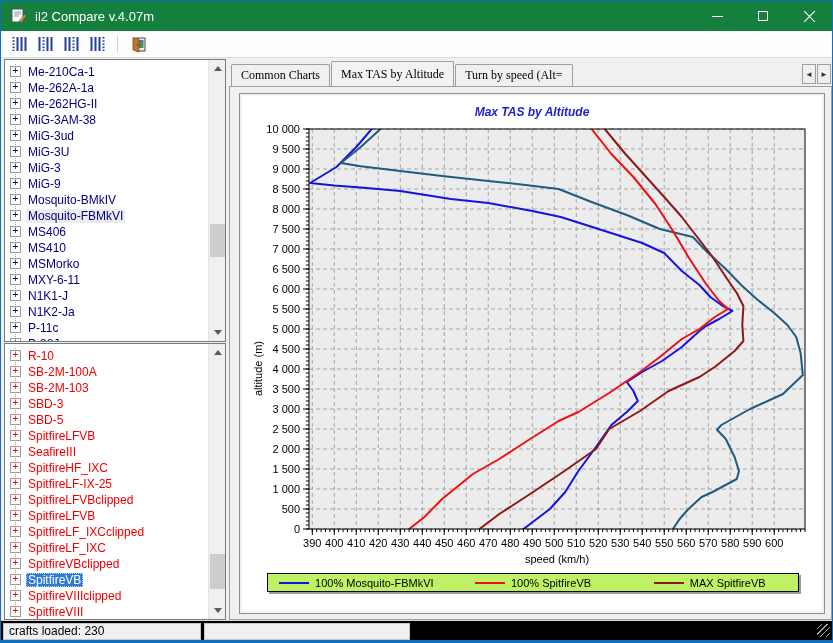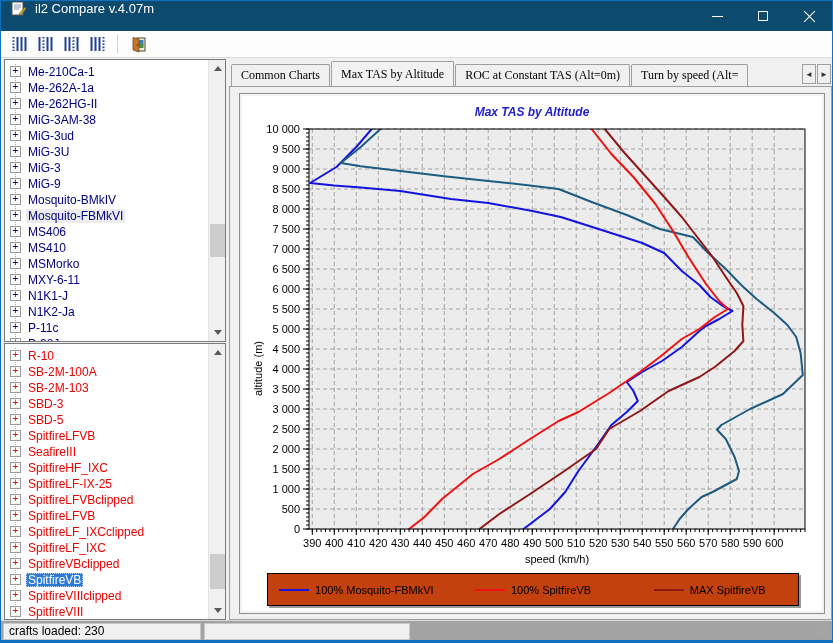--- a/index.html
+++ b/index.html
@@ -3,22 +3,22 @@
 <meta charset="utf-8">
 <style>
   * { margin:0; padding:0; box-sizing:border-box; }
   html,body { background:#444; }
   body { font-family:"Liberation Sans", sans-serif; }
   .window{
     position:relative; width:833px; height:643px; background:#f0f0f0;
     border:1px solid #1070c0; overflow:hidden;
   }
   
-  .titlebar{ position:absolute; left:0; top:0; width:100%; height:30px; background:#0c4a6e;
-    display:flex; }
+  .titlebar{ position:absolute; left:0; top:0; width:100%; height:30px; background:#15803d;
+    display:flex; align-items:center; }
   .app-icon{ width:17px; height:16px; margin-left:9px; }
   .title-text{ color:#fff; font-size:13px; margin-left:8px; }
   .win-btns{ margin-left:auto; display:flex; height:100%; }
   .win-btn{ width:46px; height:100%; display:flex; align-items:center; justify-content:center; }
   .glyph-min{ width:11px; height:0; border-top:1px solid #fff; }
   .glyph-max{ width:10px; height:10px; border:1px solid #fff; }
   .glyph-close{ position:relative; width:13px; height:13px; }
   .glyph-close::before,.glyph-close::after{ content:''; position:absolute; left:-1px; top:6px; width:15px; height:1px; background:#fff; }
   .glyph-close::before{ transform:rotate(45deg); }
   .glyph-close::after{ transform:rotate(-45deg); }
@@ -64,27 +64,27 @@
   
   .tabpage{ position:absolute; left:228px; top:85px; width:603px; height:534px; background:#f0f0f0;
      border:1px solid #9e9e9e; z-index:2; }
   .chart-panel{ position:absolute; left:9px; top:6px; width:586px; height:521px; background:#fff;
      border:1px solid #8f8f8f; box-shadow:inset 0 0 0 2px #f2f2f2; }
   .chart-title{ position:absolute; left:0; top:11px; width:100%; text-align:center;
      color:#2121cd; font-size:12px; font-weight:bold; font-style:italic; }
   .xlabel{ position:absolute; left:69px; top:459px; width:496px; text-align:center; font-size:11px; color:#000; }
   .ylabel{ position:absolute; left:12px; top:302px; font-size:11px; color:#000;
      transform-origin:0 0; transform:rotate(-90deg); white-space:nowrap; }
-  .legend{ position:absolute; left:27px; top:479px; width:532px; height:33px; background:#c2410c;
+  .legend{ position:absolute; left:27px; top:479px; width:532px; height:19px; background:#bef264;
      border:1px solid #000; box-shadow:2px 2px 0 #9a9a9a; display:flex; align-items:center; }
   .legend-item{ flex:1; display:flex; align-items:center; justify-content:center; }
   .legend-swatch{ width:30px; height:2px; margin-right:6px; }
   .legend-label{ font-size:11px; color:#000; }
   
-  .statusbar{ position:absolute; left:0; bottom:0; width:100%; height:22px; background:#a3a3a3;
+  .statusbar{ position:absolute; left:0; bottom:0; width:100%; height:22px; background:#000000;
      border-top:1px solid #d9d9d9; border-bottom:2px solid #1070c0; }
   .status-pane{ position:absolute; top:2px; height:17px; border:1px solid #c6c6c6;
      font-size:12px; line-height:15px; padding-left:5px; color:#000; background:#f0f0f0; }
   .status-pane.p1{ left:2px; width:198px; }
   .status-pane.p2{ left:203px; width:206px; }
   .grip{ position:absolute; right:2px; bottom:3px; width:13px; height:13px;
      background:repeating-linear-gradient(135deg, transparent 0 3px, #a8a8a8 3px 4px); }
 </style>
 </head>
 <body>
@@ -218,21 +218,20 @@
       <div class="sb-arrow sb-down">
           <span class="tri-down"></span>
         </div>
     </div>
   </div>
 
   <div class="tabstrip">
     <div class="tabs-inner" id="tabs">
         <div class="tab">Common Charts</div>
         <div class="tab active">Max TAS by Altitude</div>
-        <div class="tab">ROC at Constant TAS (Alt=0m)</div>
         <div class="tab">Turn by speed (Alt=</div>
       </div>
     <div class="tab-arrows">
       <div class="tab-arrow">
           <span>◄</span>
         </div>
       <div class="tab-arrow">
           <span>►</span>
         </div>
     </div>

